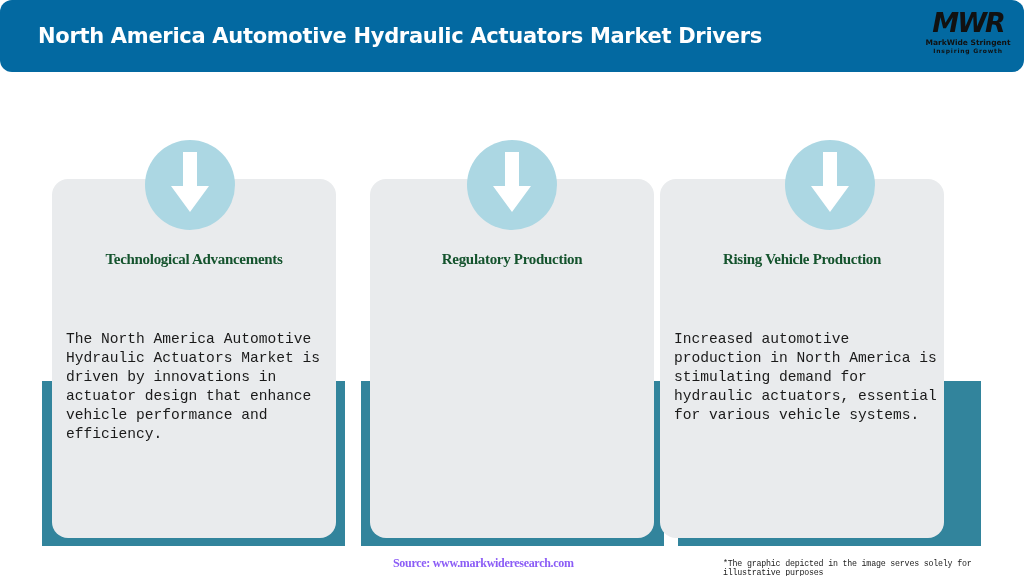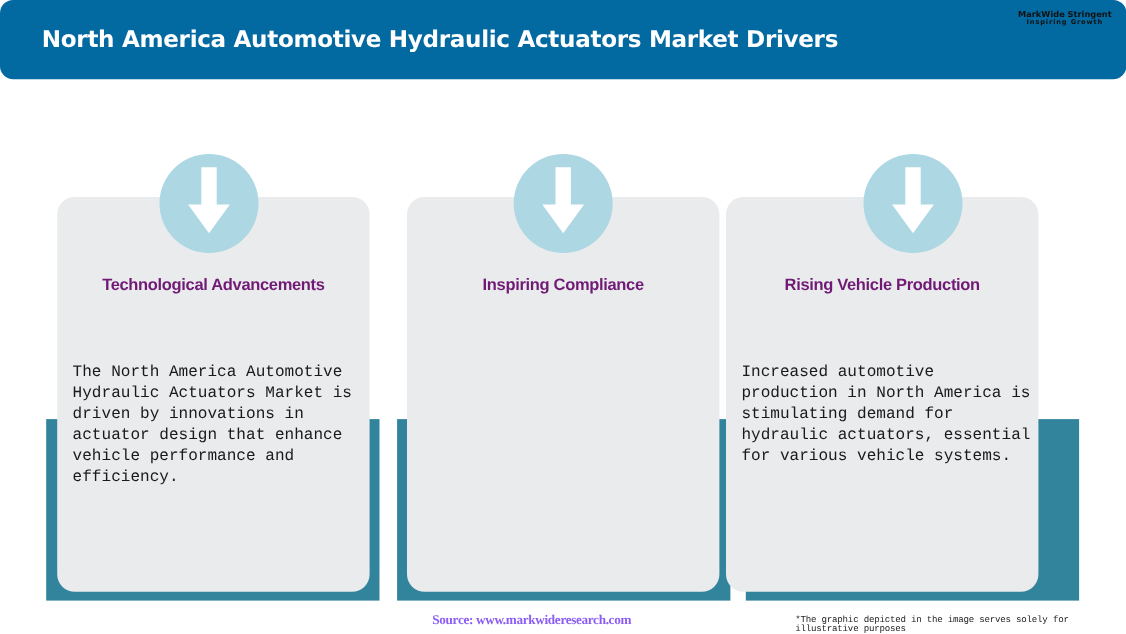--- a/index.html
+++ b/index.html
@@ -7,50 +7,51 @@
   .header { position: absolute; left: 0; top: 0; width: 1024px; height: 72px; background: #0369a1; border-radius: 12px; }
   .title { position: absolute; left: 38px; top: 24px; font-family: "DejaVu Sans", sans-serif; font-weight: bold; font-size: 21px; color: #ffffff; letter-spacing: -0.3px; }
   .logo { position: absolute; left: 922px; top: 8px; width: 92px; height: 50px; text-align: center; }
   .logo-mark { font-family: "DejaVu Sans", sans-serif; font-weight: bold; font-style: italic; font-size: 27px; color: #111111; letter-spacing: -2px; line-height: 30px; }
   .logo-name { font-family: "DejaVu Sans", sans-serif; font-weight: bold; font-size: 7.5px; color: #111; line-height: 9px; }
   .logo-tag { font-family: "DejaVu Sans", sans-serif; font-weight: bold; font-size: 6px; color: #111; letter-spacing: 0.8px; line-height: 7px; }
   .backing { position: absolute; top: 381px; height: 165px; background: #32849c; }
   .card { position: absolute; top: 179px; width: 284px; height: 359px; background: #e9ebed; border-radius: 16px; }
   .circle { position: absolute; top: 140px; width: 90px; height: 90px; border-radius: 50%; background: #acd7e3; }
   .circle svg { position: absolute; left: 0; top: 0; }
-  .card-title { position: absolute; top: 72px; left: 0; width: 284px; text-align: center; font-family: Liberation Sans, sans-serif; font-weight: bold; font-size: 15px; color: #701a75; letter-spacing: -0.3px; }
+  .card-title { position: absolute; top: 72px; left: 0; width: 284px; text-align: center; font-family: Liberation Serif, serif; font-weight: bold; font-size: 15px; color: #14532d; letter-spacing: -0.3px; }
   .card-body { position: absolute; top: 151px; left: 14px; width: 268px; font-family: Liberation Mono, monospace; font-size: 14.6px; line-height: 19px; color: #1a1a1a; }
   .source { position: absolute; left: 393px; top: 556px; font-family: Liberation Serif, serif; font-weight: bold; font-size: 12px; color: #8b5cf6; letter-spacing: -0.3px; }
   .disclaimer { position: absolute; left: 723px; top: 559px; font-family: Liberation Mono, monospace; font-size: 8.3px; color: #222222; letter-spacing: -0.2px; }
 </style>
 </head>
 <body>
 
 <div class="header">
   <div class="title">North America Automotive Hydraulic Actuators Market Drivers</div>
   <div class="logo">
+    <div class="logo-mark">MWR</div>
     <div class="logo-name">MarkWide Stringent</div>
     <div class="logo-tag">Inspiring Growth</div>
   </div>
 </div>
 
 <div class="backing" style="left:42px; width:303px;"></div>
 <div class="card" style="left:52px;">
   <div class="card-title">Technological Advancements</div>
   <div class="card-body">The North America Automotive Hydraulic Actuators Market is driven by innovations in actuator design that enhance vehicle performance and efficiency.</div>
 </div>
 <div class="circle" style="left:145px;">
   <svg width="90" height="90" viewBox="0 0 90 90">
     <polygon points="38,12 52,12 52,46 64,46 45,72 26,46 38,46" fill="#ffffff"></polygon>
   </svg>
 </div>
 
 <div class="backing" style="left:361px; width:303px;"></div>
 <div class="card" style="left:370px;">
-  <div class="card-title">Inspiring Compliance</div>
+  <div class="card-title">Regulatory Production</div>
 </div>
 <div class="circle" style="left:467px;">
   <svg width="90" height="90" viewBox="0 0 90 90">
     <polygon points="38,12 52,12 52,46 64,46 45,72 26,46 38,46" fill="#ffffff"></polygon>
   </svg>
 </div>
 
 <div class="backing" style="left:678px; width:303px;"></div>
 <div class="card" style="left:660px;">
   <div class="card-title">Rising Vehicle Production</div>

